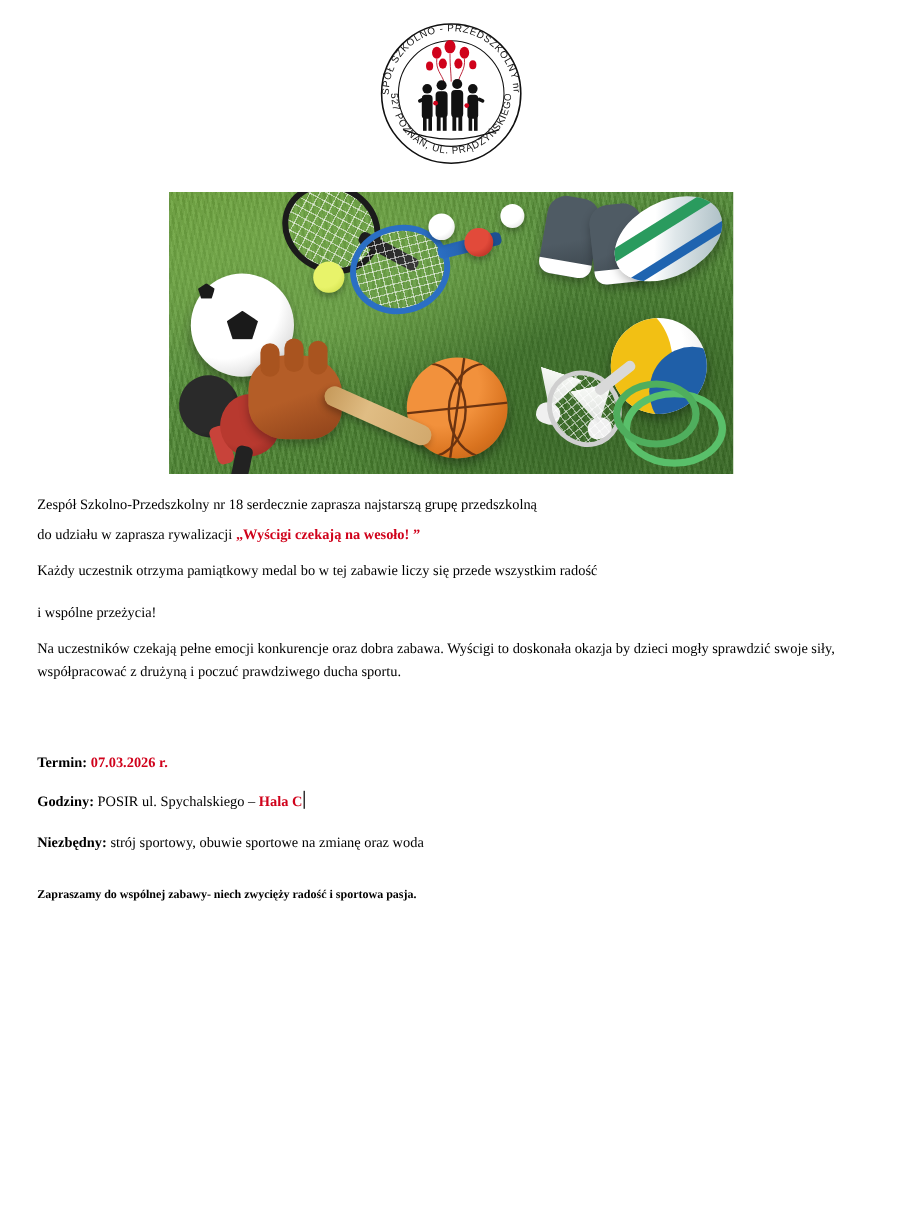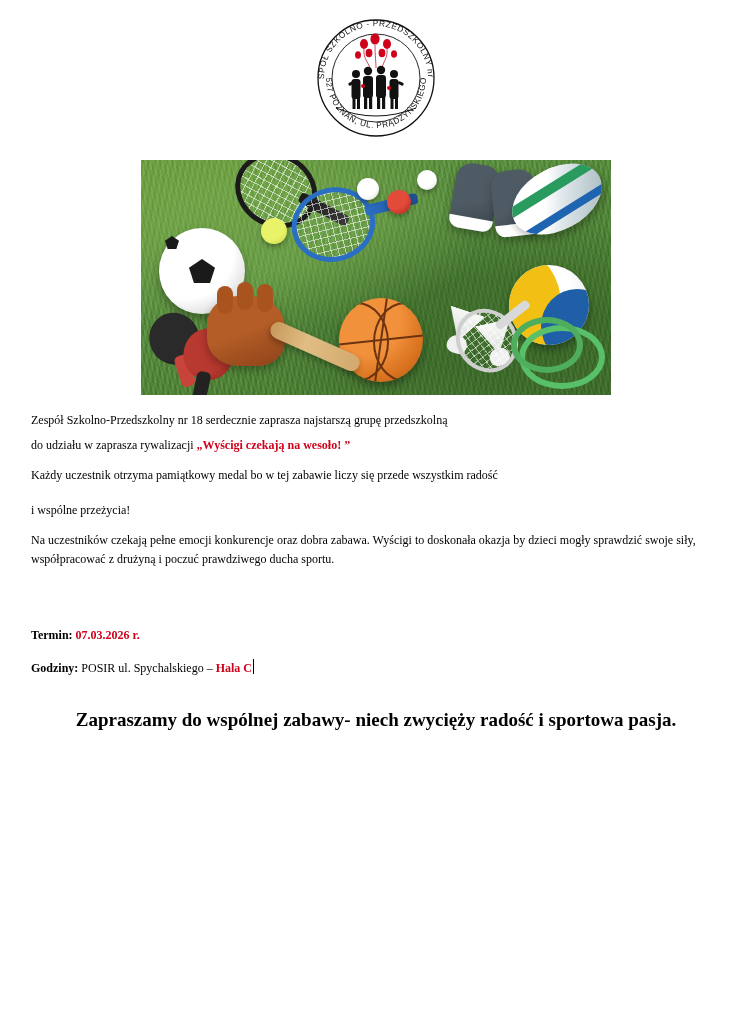--- a/index.html
+++ b/index.html
@@ -363,22 +363,21 @@
     text-align: left;
   }
   .para { margin-bottom: 10px; }
   .red { color: #d0021b; }
   .bold { font-weight: bold; }
   .gap-lg { height: 46px; }
   .gap-sm { height: 10px; }
   .details p { margin-bottom: 14px; }
   .closing {
     font-weight: bold;
-    font-size: 19px;
-    text-align: center;
+    font-size: 10px;
     margin-top: 26px;
   }
   .caret {
     display: inline-block;
     width: 1px;
     height: 15px;
     background: #000;
     vertical-align: -2px;
     margin-left: 1px;
   }
@@ -510,16 +509,19 @@
 
   <div class="details">
     <p>
       <span class="bold">Termin:</span>
       <span class="bold red">07.03.2026 r.</span>
     </p>
     <p>
       <span class="bold">Godziny:</span>
       <span>POSIR ul. Spychalskiego – </span><span class="bold red">Hala C</span><span class="caret"></span>
     </p>
+    <p>
+      <span class="bold">Niezbędny:</span><span> strój sportowy, obuwie sportowe na zmianę oraz woda</span>
+    </p>
   </div>
 
   <p class="closing">Zapraszamy do wspólnej zabawy- niech zwycięży radość i sportowa pasja.</p>
 </div>
 
 </body></html>

